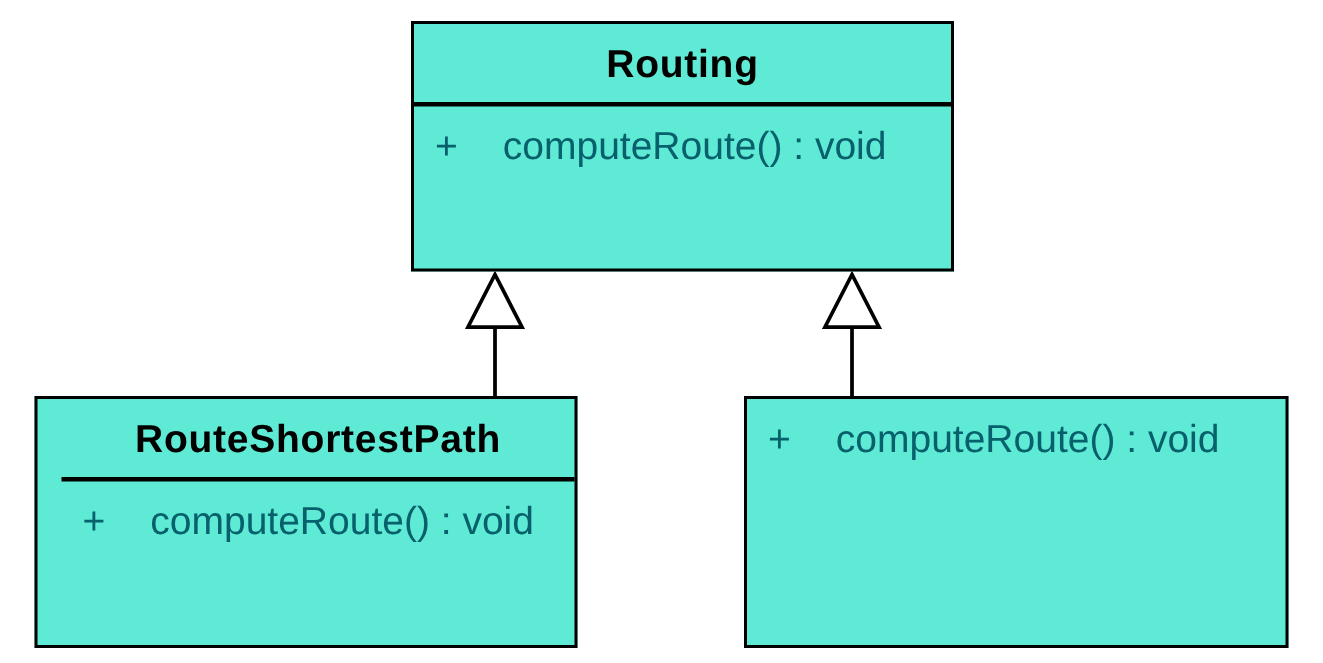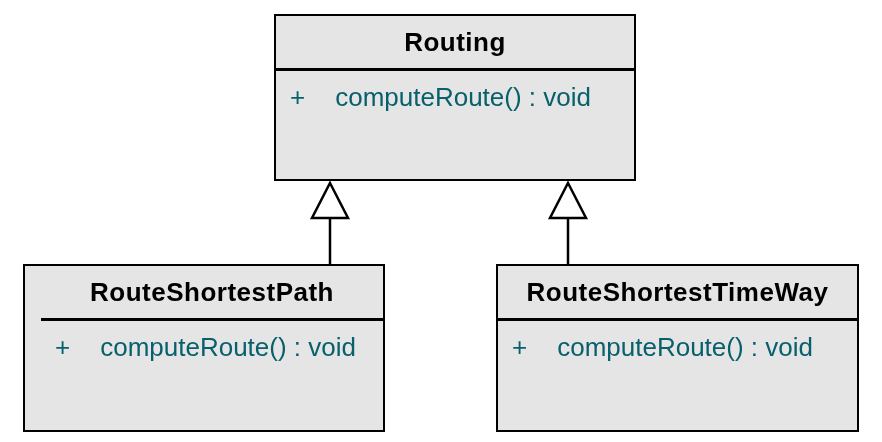--- a/index.html
+++ b/index.html
@@ -20,21 +20,21 @@
     left: 0;
     top: 0;
     width: 882px;
     height: 442px;
     pointer-events: none;
   }
   .class-box {
     position: absolute;
     box-sizing: border-box;
     border: 2px solid #000000;
-    background: #e5e5e5;
+    background: #5eead4;
   }
   .class-box.routing          { left: 274px; top: 14px;  width: 362px; height: 167px; }
   .class-box.shortest-path    { left: 23px;  top: 264px; width: 362px; height: 168px; padding-left: 16px; }
   .class-box.shortest-timeway { left: 496px; top: 264px; width: 363px; height: 168px; }
   .class-title {
     box-sizing: border-box;
     height: 55px;
     border-bottom: 3px solid #000000;
     display: flex;
     align-items: center;
@@ -92,21 +92,20 @@
     <div class="class-title">RouteShortestPath</div>
     <div class="class-body">
       <div class="member">
         <span class="vis">+</span>
         <span class="sig">computeRoute() : void</span>
       </div>
     </div>
   </div>
 
   <div class="class-box shortest-timeway">
-    <div class="class-title">RouteShortestTimeWay</div>
     <div class="class-body">
       <div class="member">
         <span class="vis">+</span>
         <span class="sig">computeRoute() : void</span>
       </div>
     </div>
   </div>
 
 </div>
 

